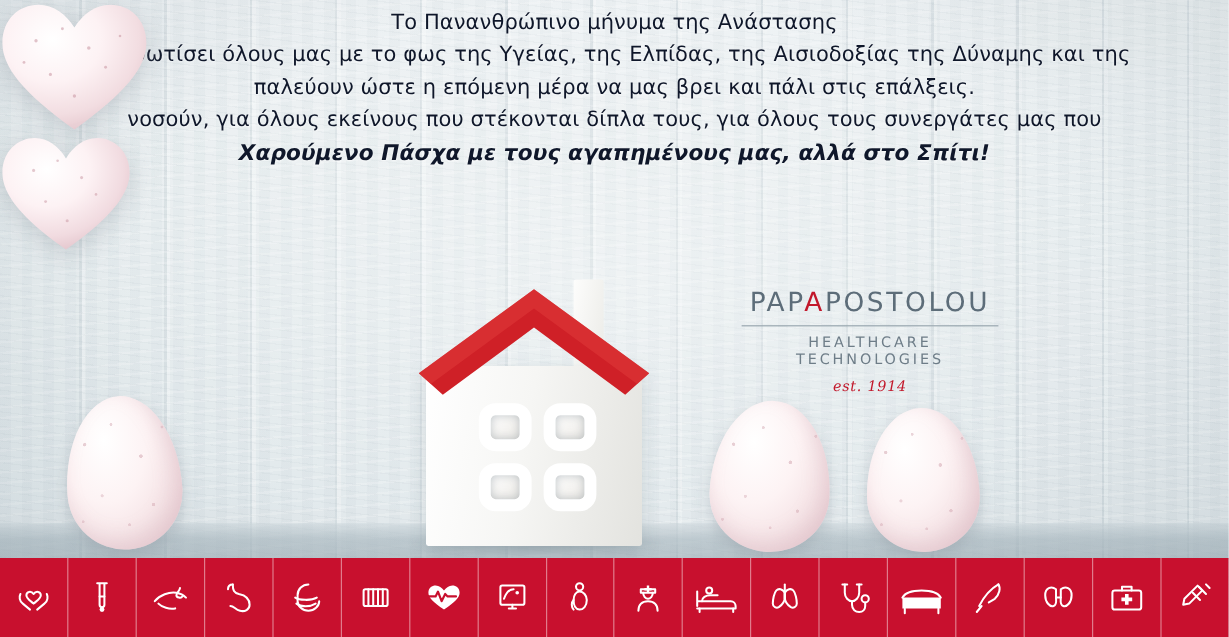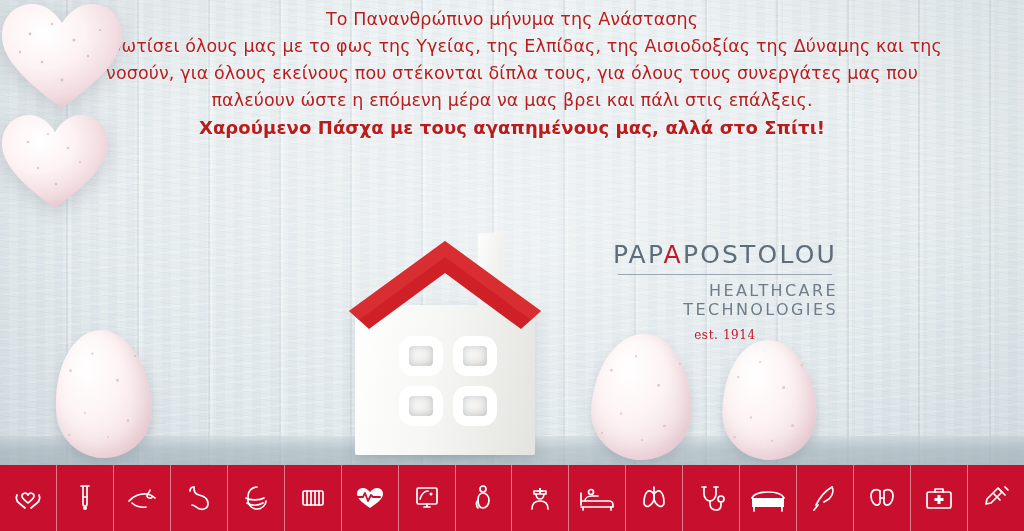--- a/index.html
+++ b/index.html
@@ -73,31 +73,32 @@
 
   
   .message {
     position: absolute;
     left: 0;
     right: 0;
     top: 6px;
     text-align: center;
     padding: 0 29px;
     box-sizing: border-box;
-    color: #b91c1c;
+    color: #0f172a;
     font-family: "DejaVu Sans", sans-serif;
     font-size: 17.5px;
     line-height: 27px;
     letter-spacing: .1px;
     text-shadow: 0 1px 2px rgba(255,255,255,.75);
   }
   .message .line { display: block; white-space: nowrap; }
   .message .bold {
     font-weight: bold;
     font-size: 18px;
+    font-style: italic;
   }
 
   
   .scene { position: absolute; inset: 0; }
 
   
   .house {
     position: absolute;
     left: 345px;
     top: 233px;
@@ -197,42 +198,42 @@
   .logo {
     position: absolute;
     left: 612px;
     top: 242px;
     width: 226px;
     text-align: center;
     color: #6b7b86;
   }
   .logo-name {
     font-family: "DejaVu Sans", sans-serif;
-    font-size: 25px;
+    font-size: 22px;
     letter-spacing: 2.2px;
     color: #5d6d79;
     font-weight: normal;
     line-height: 1;
   }
   .logo-name .accent { color: #c2182b; }
   .logo-rule {
     height: 1px;
     background: #9aa7b0;
     margin: 7px 6px 6px 6px;
   }
   .logo-sub {
     font-family: "DejaVu Sans", sans-serif;
-    font-size: 16px;
+    font-size: 12px;
     letter-spacing: 2.4px;
     color: #6e7d88;
-    text-align: right;
   }
   .logo-est {
     margin-top: 9px;
     font-family: "DejaVu Serif", serif;
+    font-style: italic;
     font-size: 12px;
     letter-spacing: .6px;
     color: #c2182b;
   }
 
   
   .iconbar {
     position: absolute;
     left: 0;
     right: 0;
@@ -264,22 +265,22 @@
   <div class="bg">
     <div class="bg-planks"></div>
     <div class="bg-grain"></div>
     <div class="bg-table"></div>
     <div class="bg-vignette"></div>
   </div>
 
   <div class="message">
     <span class="line">Το Πανανθρώπινο μήνυμα της Ανάστασης</span>
     <span class="line">ας φωτίσει όλους μας με το φως της Υγείας, της Ελπίδας, της Αισιοδοξίας της Δύναμης και της</span>
+    <span class="line">παλεύουν ώστε η επόμενη μέρα να μας βρει και πάλι στις επάλξεις.</span>
     <span class="line">νοσούν, για όλους εκείνους που στέκονται δίπλα τους,  για όλους τους συνεργάτες μας που</span>
-    <span class="line">παλεύουν ώστε η επόμενη μέρα να μας βρει και πάλι στις επάλξεις.</span>
     <span class="line bold">Χαρούμενο Πάσχα με τους αγαπημένους μας, αλλά στο Σπίτι!</span>
   </div>
 
   <div class="scene">
 
     <div class="house-shadow"></div>
 
     <div class="house">
       <div class="chimney"></div>
       <div class="house-body"></div>

